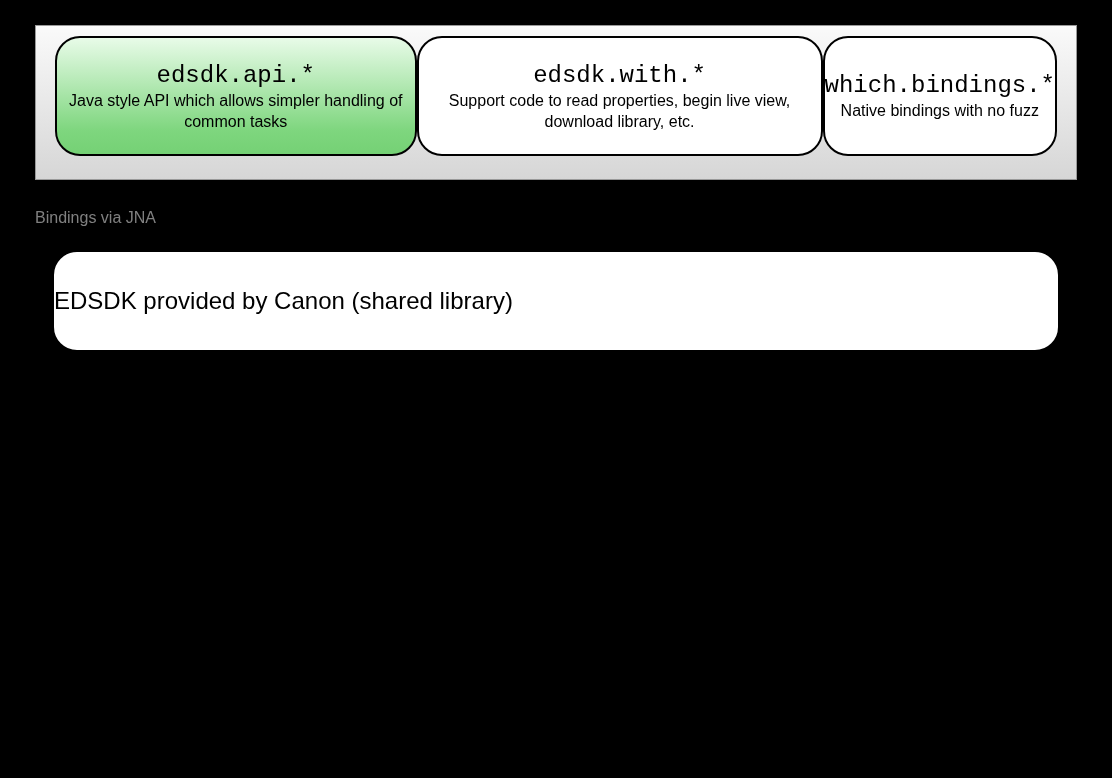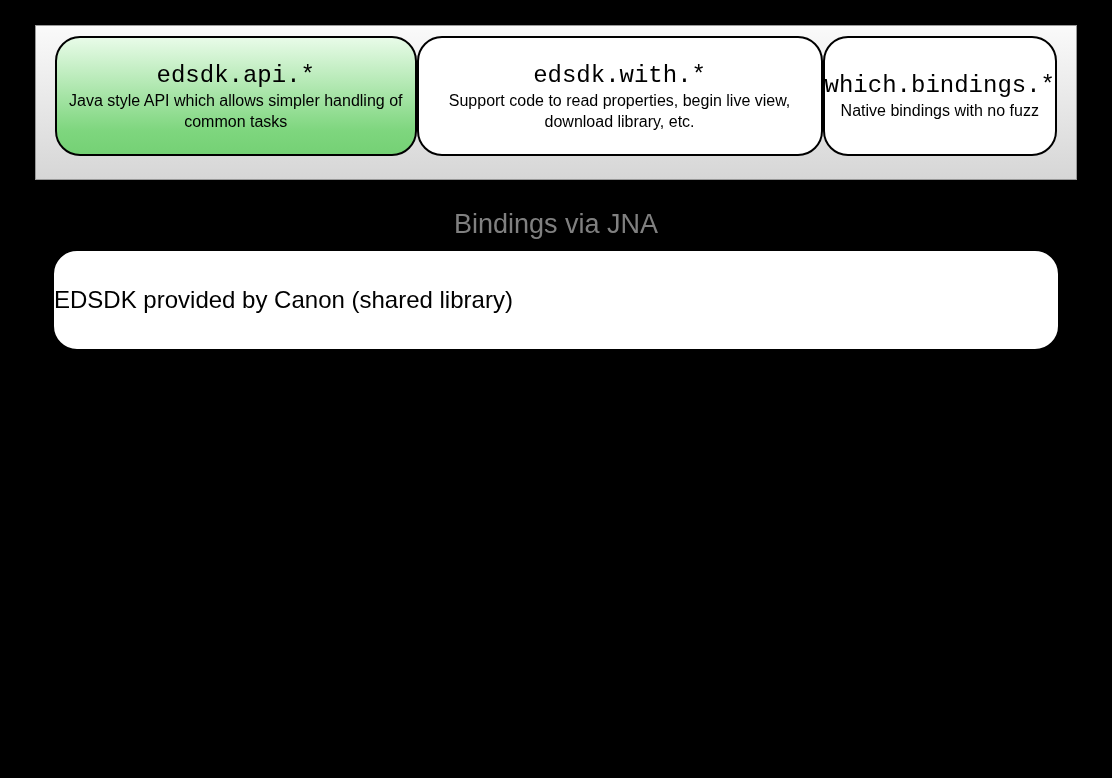--- a/index.html
+++ b/index.html
@@ -42,23 +42,22 @@
     .box .code {
       font-family: "Courier New", Courier, monospace;
       font-size: 24px;
     }
     .box .desc {
       font-size: 16px;
       color: #000;
     }
     .connector-label {
       color: #808080;
-      font-size: 27px;
-      text-align: center;
-      margin: 29px 0 9px 0;
+      font-size: 16px;
+      margin: 29px 0 23px 0;
     }
     .bottom-box {
       background: #fff;
       border: 2px solid #000;
       border-radius: 25px;
       height: 102px;
       display: flex;
       align-items: center;
       justify-content: flex-start;
       font-size: 24px;

